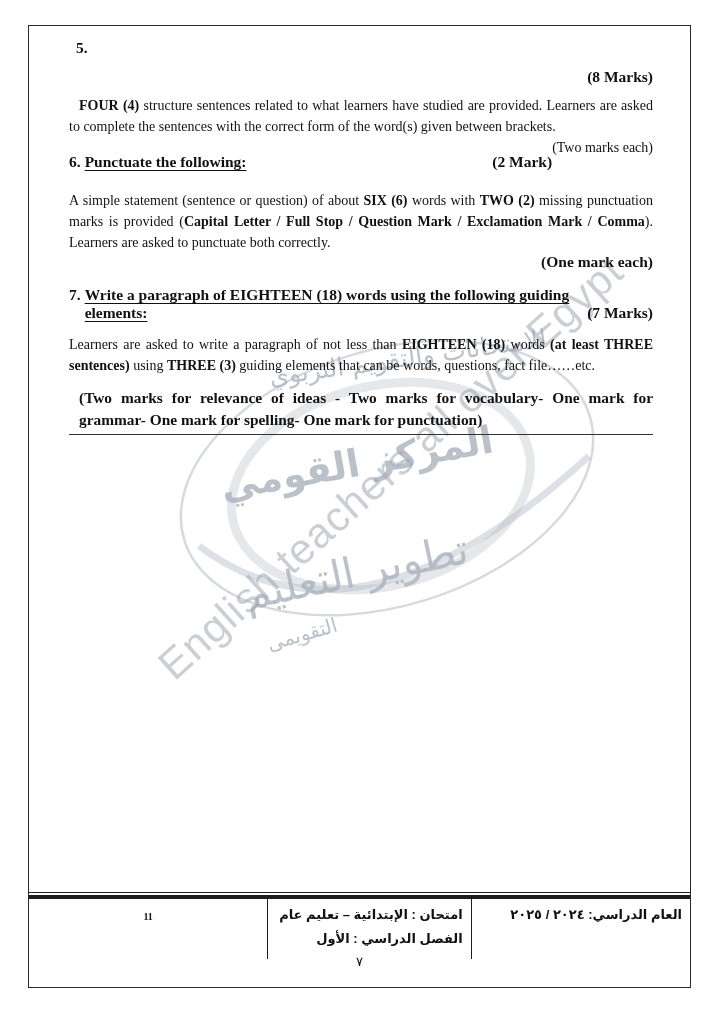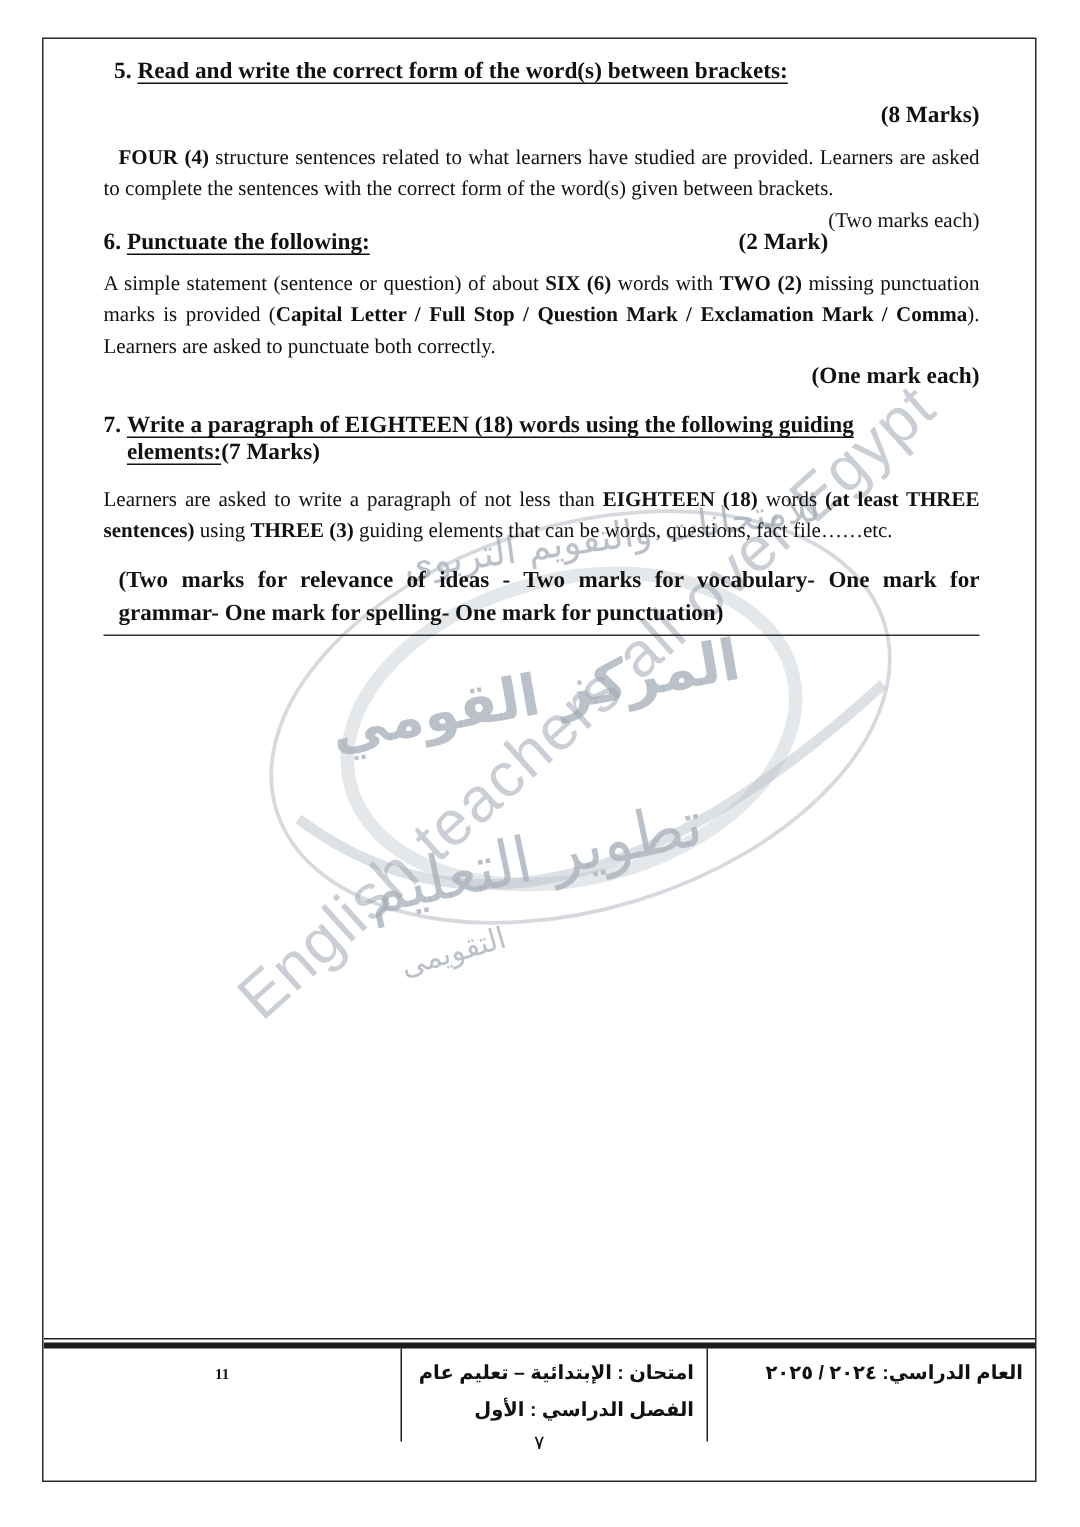--- a/index.html
+++ b/index.html
@@ -18,27 +18,27 @@
   .qhead{font-weight:bold;font-size:15.5px;display:flex;}
   .qhead .qnum{margin-right:4px;}
   .qhead u{text-underline-offset:3px;}
   .h5{margin-top:13px;margin-left:7px;}
   .h6{margin-top:16px;justify-content:space-between;}
   .h6 .left{display:flex;}
   .marks-r{text-align:right;font-weight:bold;font-size:15.5px;}
   .m8{margin-top:11px;}
   .body{font-size:14px;line-height:21px;text-align:justify;margin:0;}
   .p5{margin-top:9px;text-indent:10px;}
-  .p6{margin-top:8px;}
+  .p6{margin-top:19px;}
   .p7{margin-top:12px;font-family:Liberation Serif, serif;}
   .fr{float:right;font-weight:normal;text-indent:0;}
   .h7{margin-top:15px;}
   .h7wrap{flex:1;}
   .h7 .l1{text-align:justify;text-align-last:justify;white-space:nowrap;overflow:hidden;}
-  .h7 .l2{display:flex;}
+  .h7 .l2{display:flex;justify-content:space-between;}
   .note{margin-top:11px;font-weight:bold;font-size:15.4px;line-height:22px;text-align:justify;padding:0 0 3px 10px;border-bottom:1.2px solid #333;}
   
   .footer{position:absolute;left:0;right:0;top:866px;z-index:2;}
   .f-thin{height:2px;border-top:1.2px solid #1d1d1d;}
   .f-thick{height:4px;background:#1d1d1d;}
   .f-table{display:flex;direction:rtl;font-family:"Liberation Sans","DejaVu Sans",sans-serif;font-weight:bold;font-size:13px;}
   .f-cell{box-sizing:border-box;padding:6px 8px 4px 8px;min-height:52px;}
   .f-c1{width:220px;border-left:1.2px solid #1d1d1d;text-align:right;}
   .f-c2{width:204px;border-left:1.2px solid #1d1d1d;text-align:right;}
   .f-c3{width:239px;text-align:right;}
@@ -66,21 +66,20 @@
       </g>
     </svg>
     <div class="wm-diagonal">English teachers all over Egypt</div>
   </div>
 
   <div class="content">
 
 
     <div class="qhead h5">
       <span class="qnum">5.</span>
-      <u>Read and write the correct form of the word(s) between brackets:</u>
     </div>
     <div class="marks-r m8">(8 Marks)</div>
     <p class="body p5">
       <b>FOUR (4)</b><span> structure sentences related to what learners have studied are provided. Learners are asked to complete the sentences with the correct form of the word(s) given between brackets.</span>
       <b class="fr">(Two marks each)</b>
     </p>
 
     <div class="qhead h6">
       <span class="left">
         <span class="qnum">6.</span>

